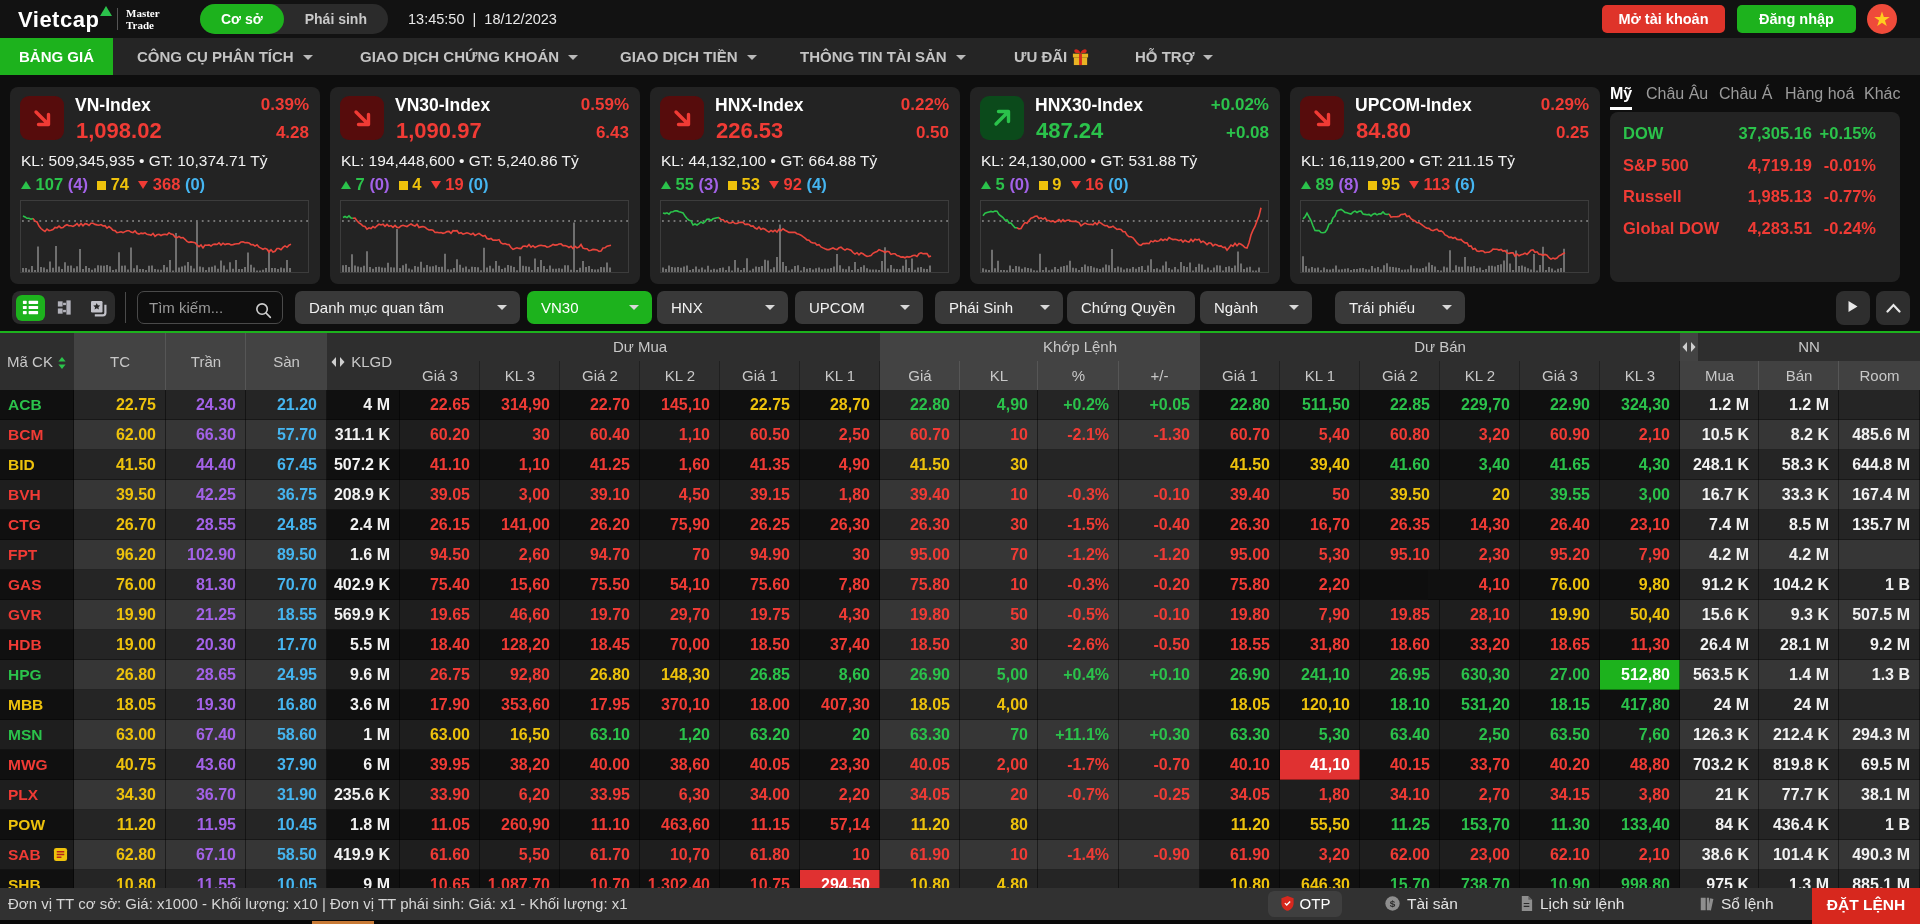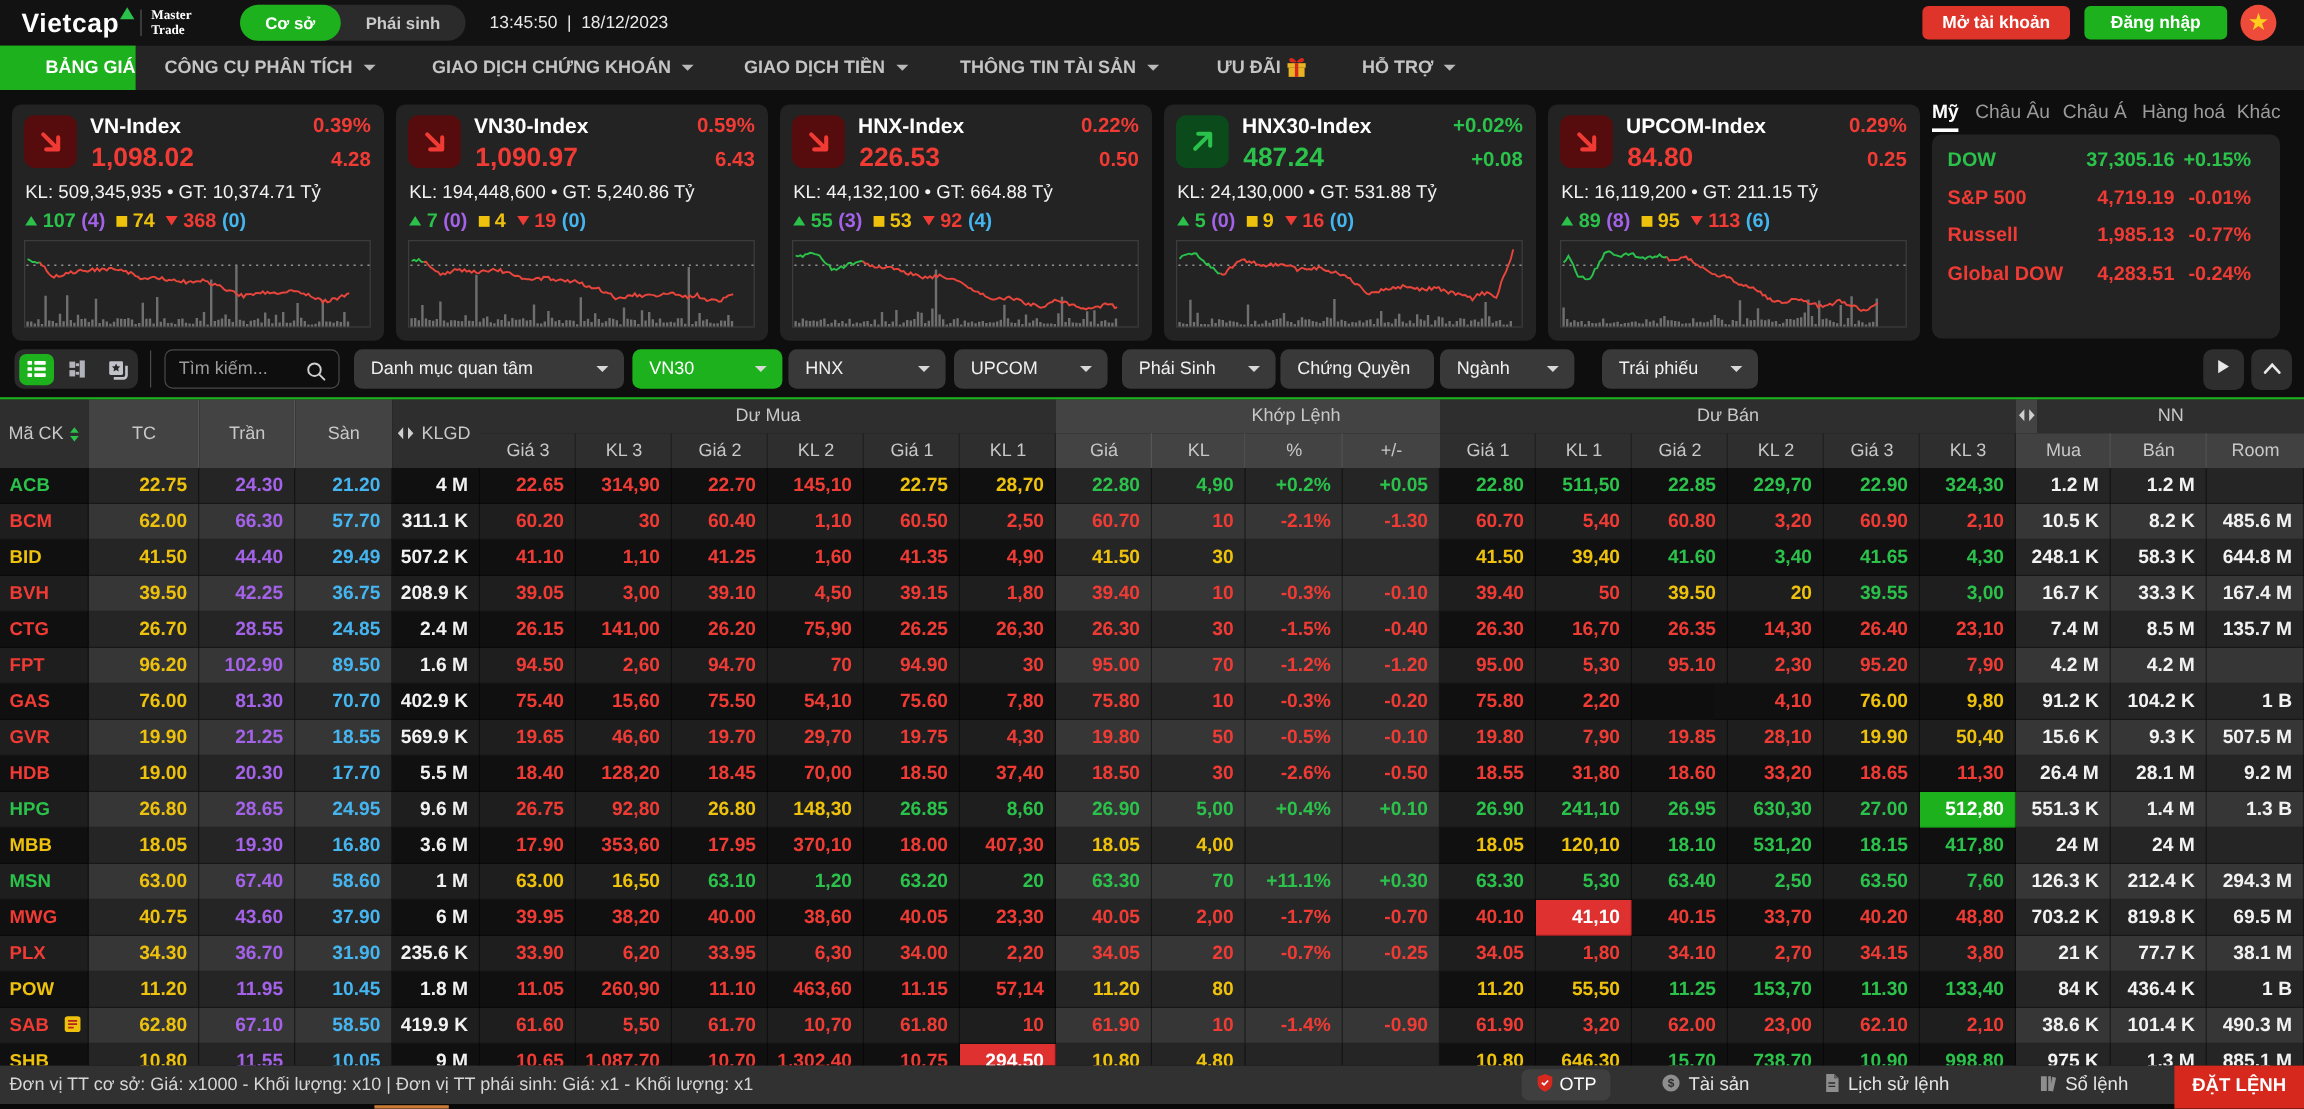--- a/index.html
+++ b/index.html
@@ -13,21 +13,21 @@
 .pillwrap{left:200px;top:4px;height:30px;background:#2b2b2b;border-radius:15px;display:flex;align-items:center}
 .pill{height:30px;line-height:30px;padding:0 21px;border-radius:15px;font-size:14px;font-weight:bold;color:#c9c9c9}
 .pill.on{background:#1db21d;color:#fff}
 .clock{left:408px;top:11px;font-size:14.5px;color:#e8e8e8}
 .btn-red{left:1602px;top:5px;width:123px;height:28px;background:#df342a;border-radius:5px;color:#fff;font-size:14.5px;font-weight:bold;text-align:center;line-height:28px}
 .btn-green{left:1737px;top:5px;width:119px;height:28px;background:#1db21d;border-radius:5px;color:#fff;font-size:14.5px;font-weight:bold;text-align:center;line-height:28px}
 .star{left:1867px;top:4px;width:30px;height:30px;background:#ef4b3a;border-radius:50%;color:#ffce1f;font-size:20px;text-align:center;line-height:30px}
 
 #nav{left:0;top:38px;width:1920px;height:37px;background:#252525}
 .navitem{height:37px;line-height:37px;font-size:15px;font-weight:bold;color:#c4c4c4;position:absolute;white-space:nowrap}
-.navactive{left:0;top:0;width:113px;background:#1db21d;color:#fff;text-align:right}
+.navactive{left:0;top:0;width:113px;background:#1db21d;color:#fff;text-align:center}
 .caret{display:inline-block;width:0;height:0;border-left:5px solid transparent;border-right:5px solid transparent;border-top:5.5px solid #b9b9b9;margin-left:9px;vertical-align:2px}
 
 .card{top:87px;width:310px;height:197px;background:#232323;border-radius:8px}
 .cicon{left:10px;top:9px;width:44px;height:44px;border-radius:9px}
 .cicon.down{background:#560c0c}
 .cicon.up{background:#0b4a1b}
 .ctitle{left:65px;top:8px;font-size:17.5px;font-weight:bold;color:#fff}
 .cval{left:66px;top:31px;font-size:22px;font-weight:bold}
 .cpct{right:11px;top:8px;font-size:17px;font-weight:bold;text-align:right}
 .cchg{right:11px;top:36px;font-size:17px;font-weight:bold;text-align:right}
@@ -378,21 +378,21 @@
 <div class="c d r" style="left:1520px;width:80px">60.90</div>
 <div class="c d r" style="left:1600px;width:80px">2,10</div>
 <div class="c w" style="left:1680px;width:79px">10.5 K</div>
 <div class="c w" style="left:1759px;width:80px">8.2 K</div>
 <div class="c w" style="left:1839px;width:81px">485.6 M</div>
 </div>
 <div class="trow odd">
 <div class="c d tick y" style="left:0;width:74px">BID</div>
 <div class="c y" style="left:74px;width:92px">41.50</div>
 <div class="c p" style="left:166px;width:80px">44.40</div>
-<div class="c b" style="left:246px;width:81px">29.49</div>
+<div class="c b" style="left:246px;width:81px">67.45</div>
 <div class="c d w" style="left:327px;width:73px">507.2 K</div>
 <div class="c d r" style="left:400px;width:80px">41.10</div>
 <div class="c d r" style="left:480px;width:80px">1,10</div>
 <div class="c d r" style="left:560px;width:80px">41.25</div>
 <div class="c d r" style="left:640px;width:80px">1,60</div>
 <div class="c d r" style="left:720px;width:80px">41.35</div>
 <div class="c d r" style="left:800px;width:80px">4,90</div>
 <div class="c y" style="left:880px;width:80px">41.50</div>
 <div class="c y" style="left:960px;width:78px">30</div>
 <div class="c " style="left:1038px;width:81px"></div>
@@ -578,21 +578,21 @@
 <div class="c g" style="left:880px;width:80px">26.90</div>
 <div class="c g" style="left:960px;width:78px">5,00</div>
 <div class="c g" style="left:1038px;width:81px">+0.4%</div>
 <div class="c g" style="left:1119px;width:81px">+0.10</div>
 <div class="c d g" style="left:1200px;width:80px">26.90</div>
 <div class="c d g" style="left:1280px;width:80px">241,10</div>
 <div class="c d g" style="left:1360px;width:80px">26.95</div>
 <div class="c d g" style="left:1440px;width:80px">630,30</div>
 <div class="c d g" style="left:1520px;width:80px">27.00</div>
 <div class="c d hlg" style="left:1600px;width:80px">512,80</div>
-<div class="c w" style="left:1680px;width:79px">551.3 K</div>
+<div class="c w" style="left:1680px;width:79px">563.5 K</div>
 <div class="c w" style="left:1759px;width:80px">1.4 M</div>
 <div class="c w" style="left:1839px;width:81px">1.3 B</div>
 </div>
 <div class="trow odd">
 <div class="c d tick y" style="left:0;width:74px">MBB</div>
 <div class="c y" style="left:74px;width:92px">18.05</div>
 <div class="c p" style="left:166px;width:80px">19.30</div>
 <div class="c b" style="left:246px;width:81px">16.80</div>
 <div class="c d w" style="left:327px;width:73px">3.6 M</div>
 <div class="c d r" style="left:400px;width:80px">17.90</div>

